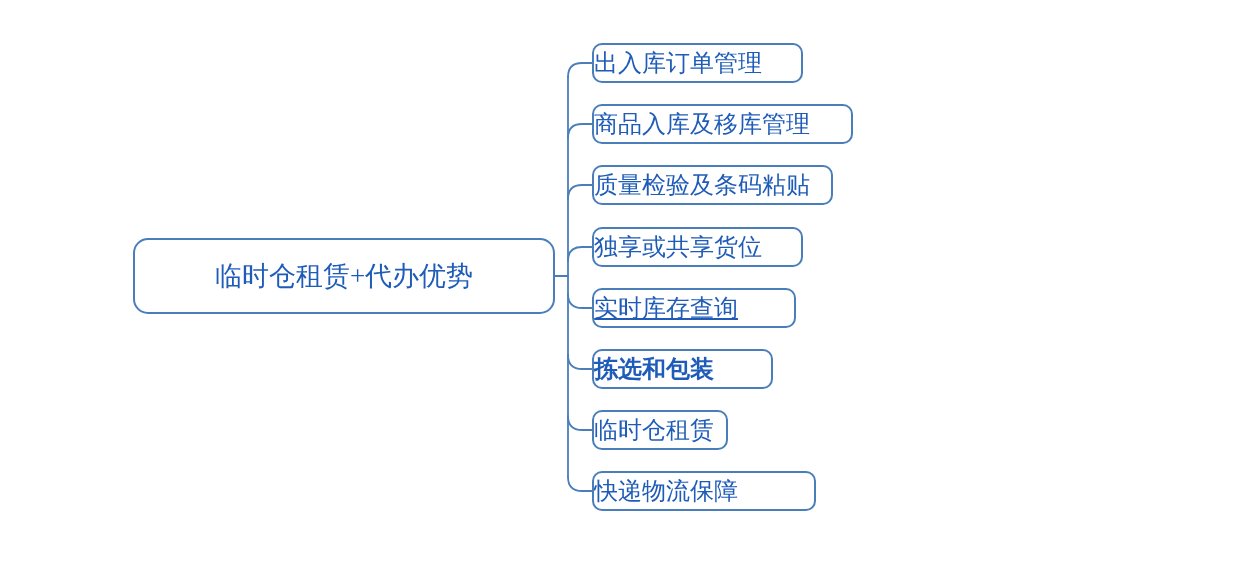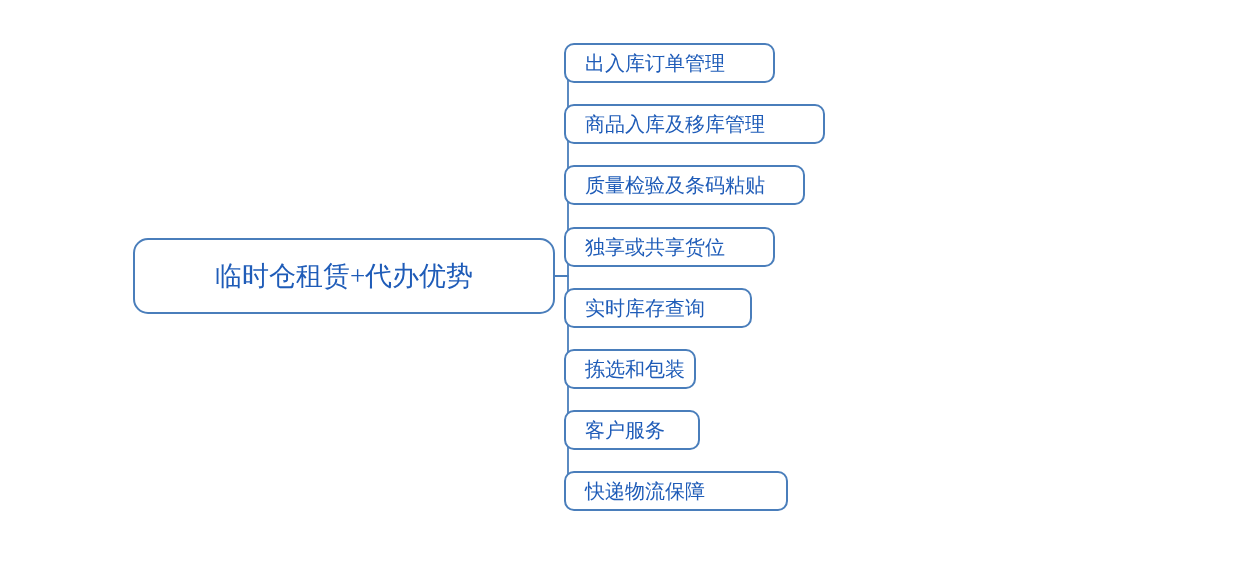--- a/index.html
+++ b/index.html
@@ -40,26 +40,25 @@
     left: 133px;
     top: 238px;
     width: 422px;
     height: 76px;
     border-radius: 15px;
     font-size: 27px;
     line-height: 72px;
     text-align: center;
   }
   .child-node {
-    left: 564px;
+    left: 592px;
     height: 40px;
     border-radius: 10px;
-    font-size: 20px;
+    font-size: 24px;
     line-height: 37px;
-    padding-left: 19px;
     text-align: left;
   }
 </style>
 </head>
 <body>
 
 <div class="canvas">
 
   <svg class="connectors" width="1234" height="576" viewBox="0 0 1234 576">
     <path d="M 555 276 H 568"></path>
@@ -83,26 +82,26 @@
   </div>
   <div class="node child-node" style="top:104px; width:261px;">
     <span>商品入库及移库管理</span>
   </div>
   <div class="node child-node" style="top:165px; width:241px;">
     <span>质量检验及条码粘贴</span>
   </div>
   <div class="node child-node" style="top:227px; width:211px;">
     <span>独享或共享货位</span>
   </div>
-  <div class="node child-node" style="top:288px; width:188px;">
+  <div class="node child-node" style="top:288px; width:204px;text-decoration:underline;">
     <span>实时库存查询</span>
   </div>
-  <div class="node child-node" style="top:349px; width:132px;">
+  <div class="node child-node" style="top:349px; width:181px;font-weight:bold;">
     <span>拣选和包装</span>
   </div>
   <div class="node child-node" style="top:410px; width:136px;">
-    <span>客户服务</span>
+    <span>临时仓租赁</span>
   </div>
   <div class="node child-node" style="top:471px; width:224px;">
     <span>快递物流保障</span>
   </div>
 
 </div>
 
 </body></html>

